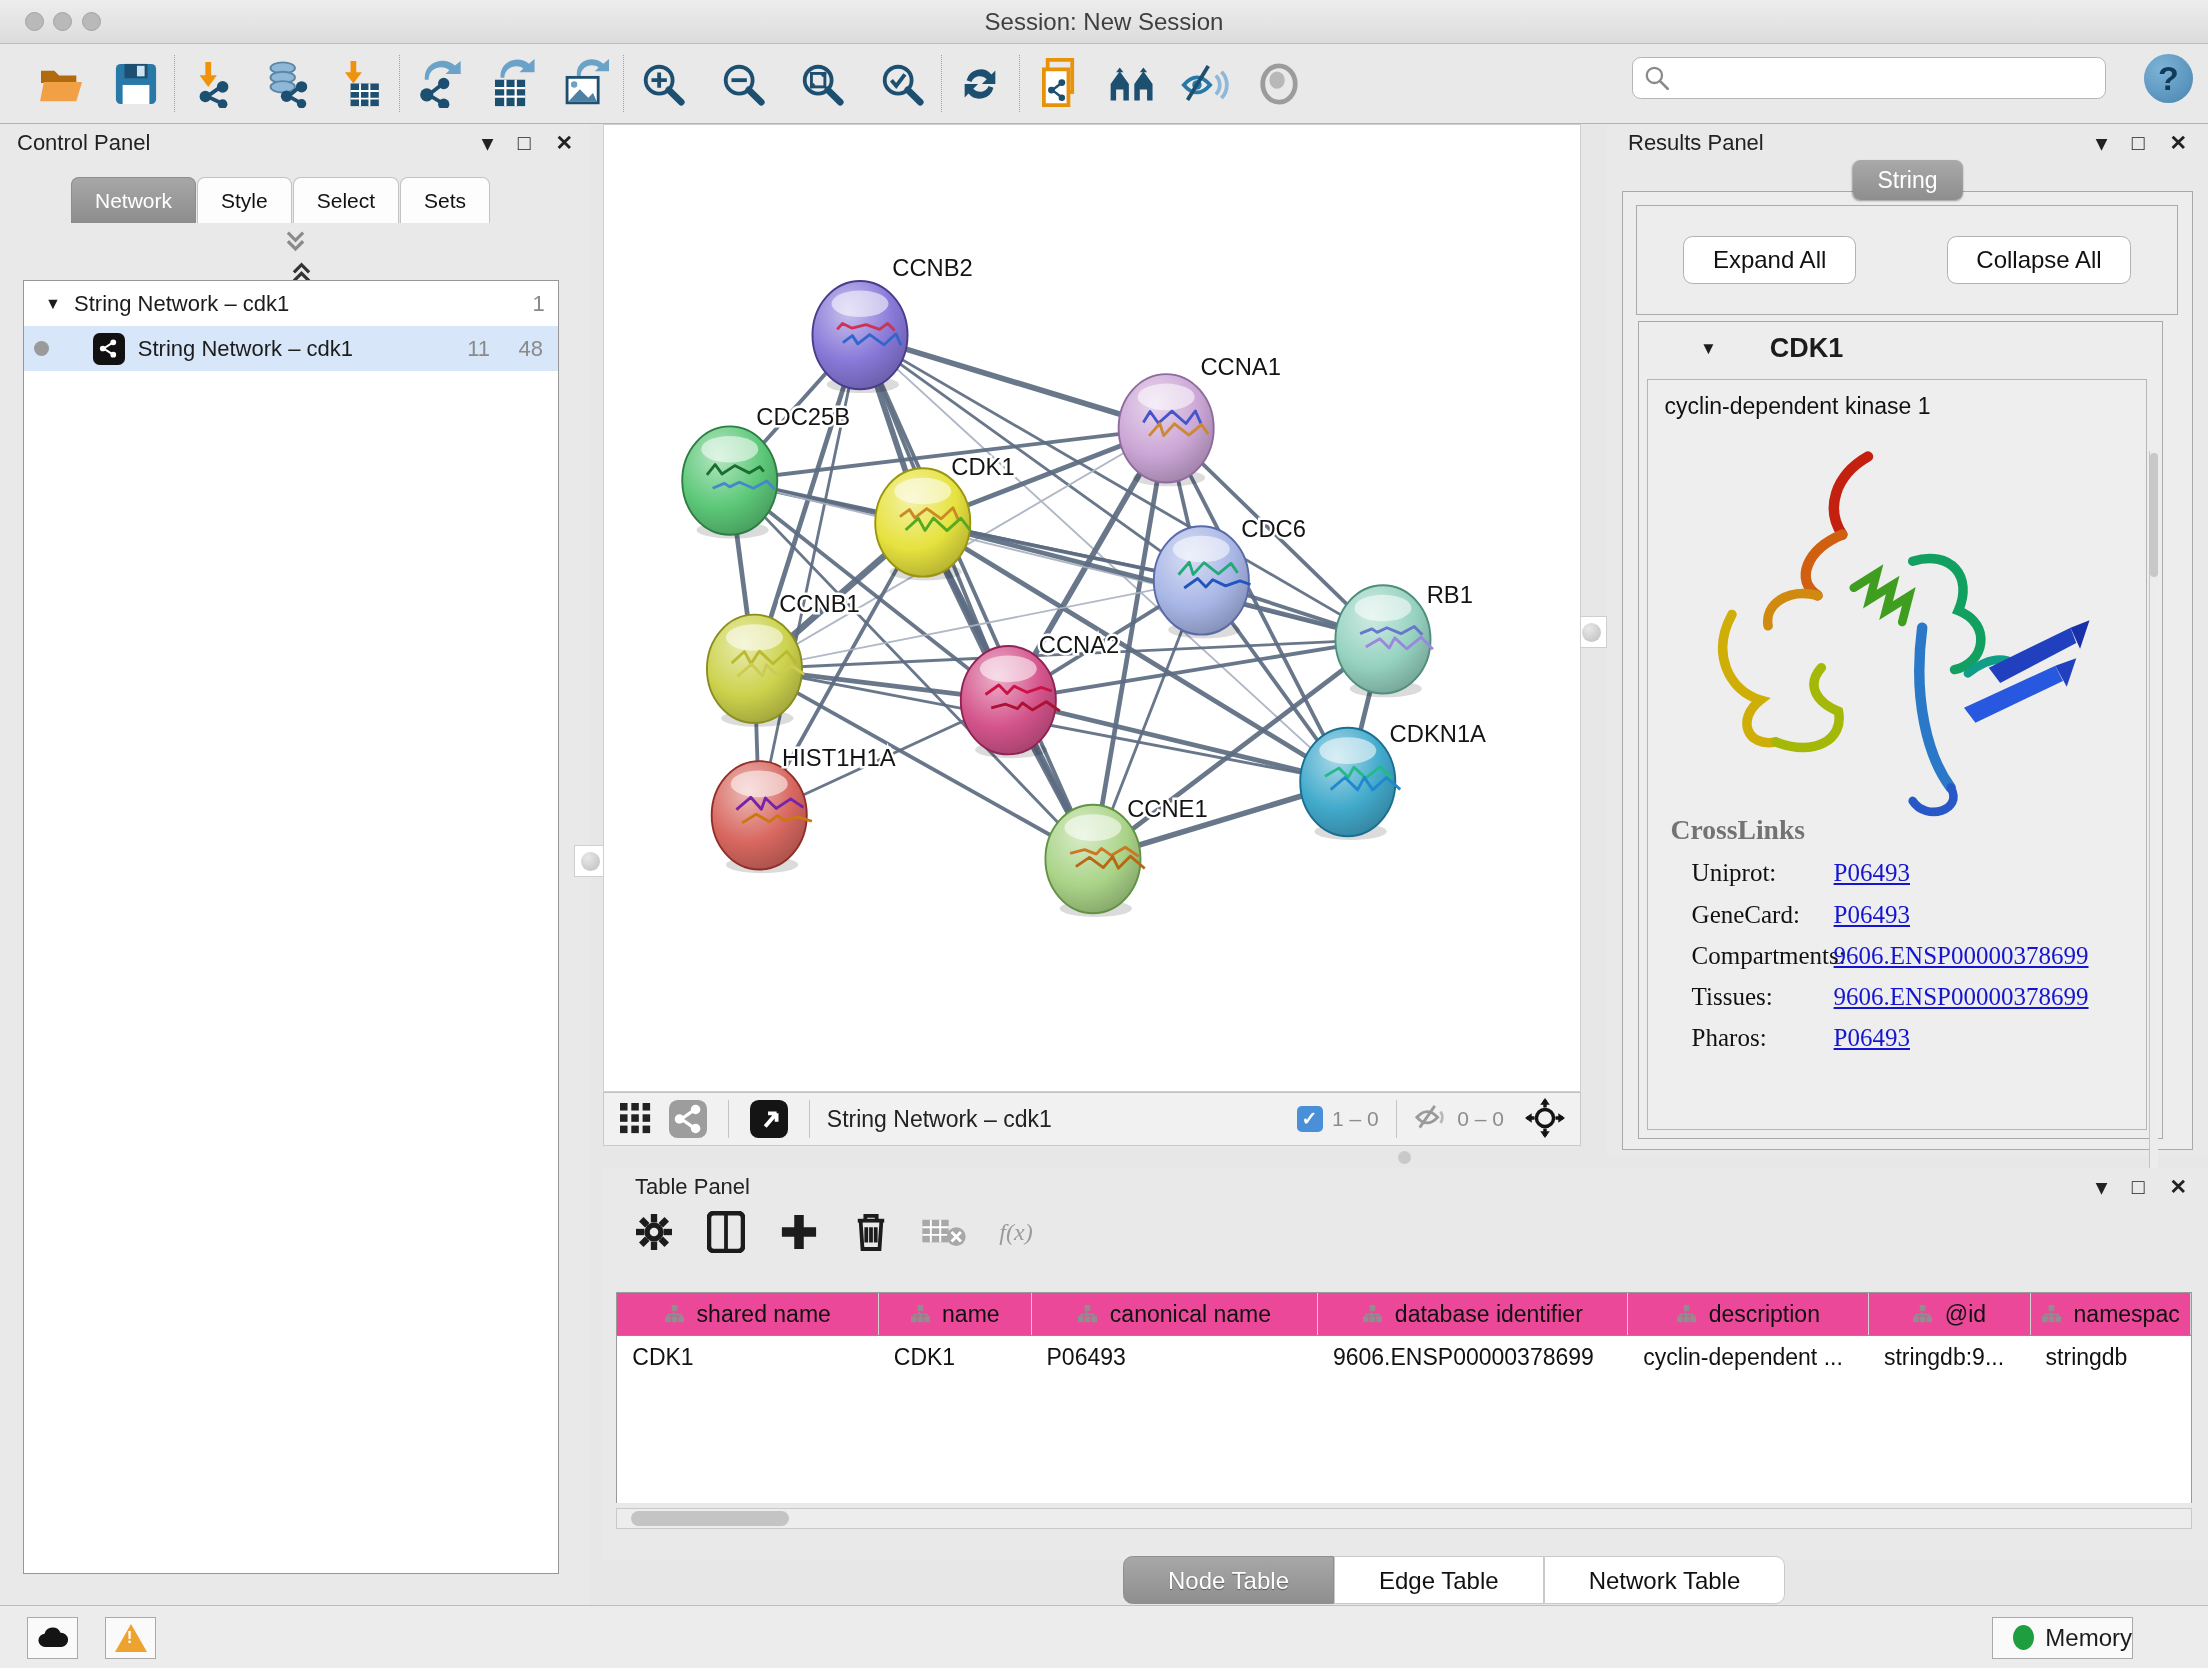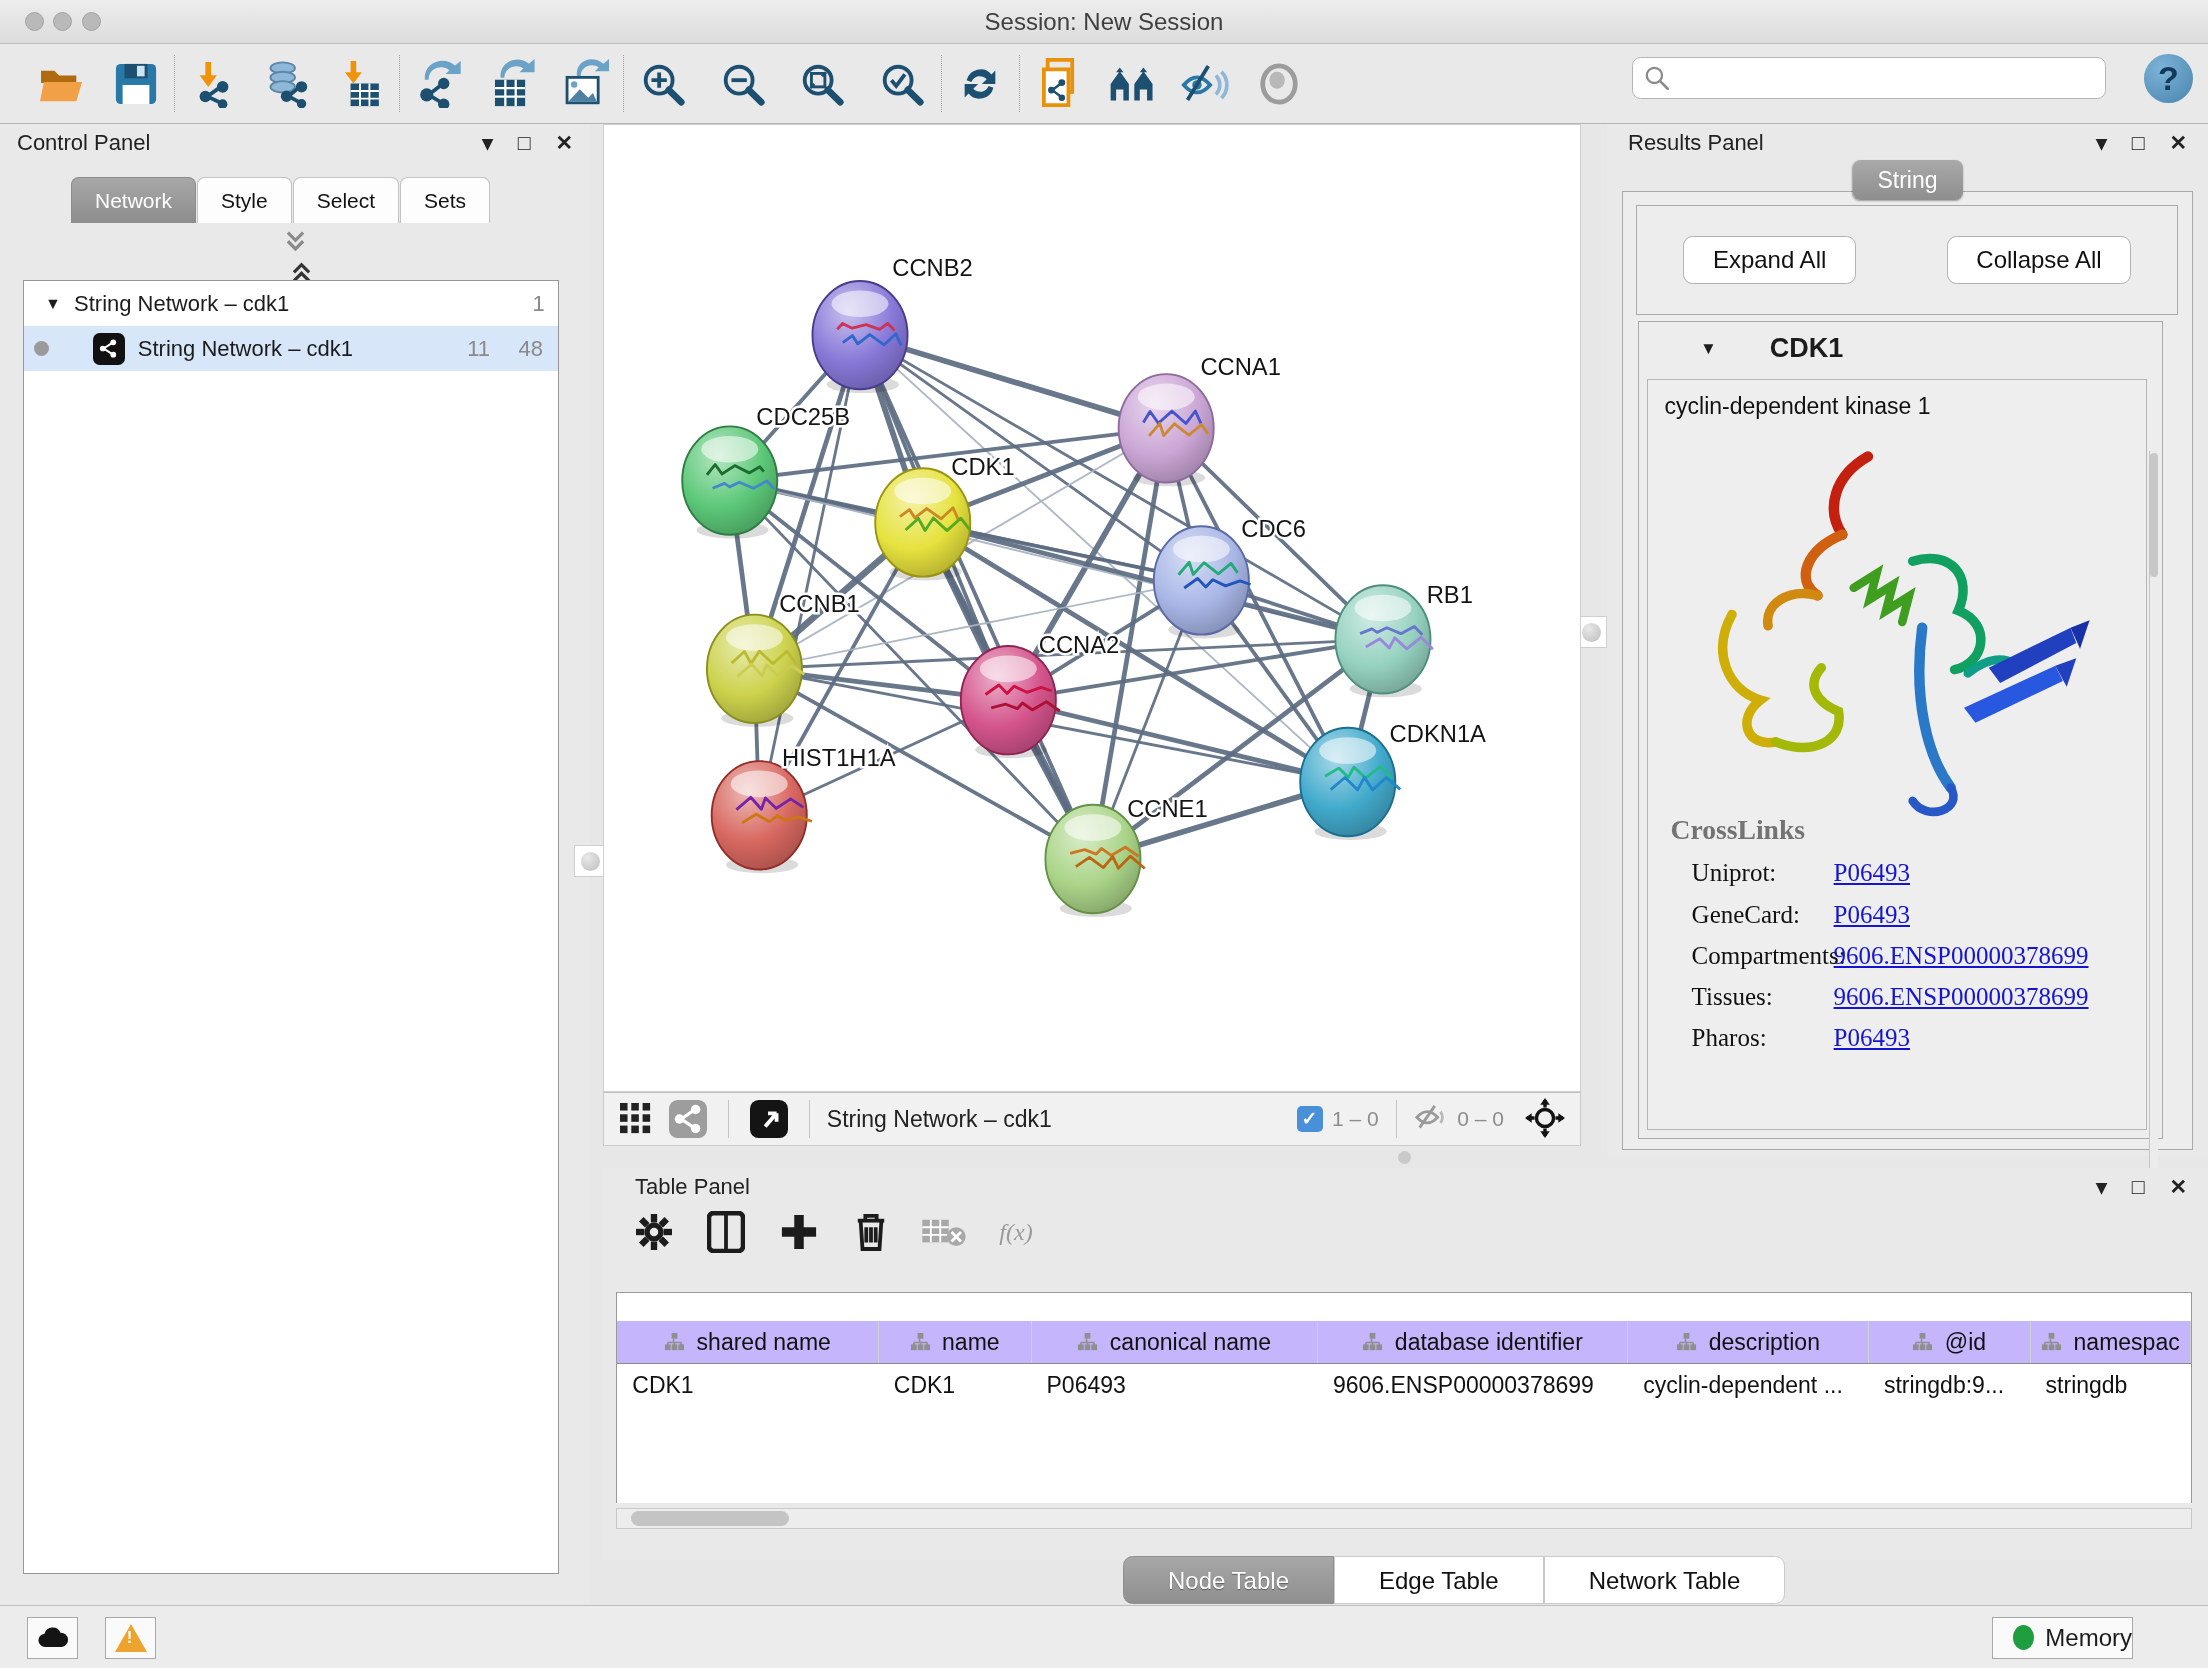--- a/index.html
+++ b/index.html
@@ -69,21 +69,21 @@
   .cl-link { color:#1515d0; text-decoration:underline; }
   #rp-scroll { position:absolute; right:3.8px; top:129px; width:9.5px; height:818px; background:#ececec; border-left:1px solid #c4c4c4; }
   #rp-thumb { width:7.6px; height:124px; background:#c8c8c8; border-radius:3.8px; margin:1.9px auto 0; }
 
   
   #table-panel { left:603px; top:1168px; width:1605px; height:392px; background:#e9e9e9; }
   #tp-toolbar { position:absolute; left:28.5px; top:42px; display:flex; align-items:center; gap:28.5px; }
   .tpi { width:44px; height:44px; display:flex; align-items:center; justify-content:center; }
   .fx { font-family:"Liberation Serif", serif; font-style:italic; font-size:24px; color:#9a9a9a; }
   #grid-table { position:absolute; left:13.3px; top:124px; width:1576px; height:211px; background:#fff; border:1px solid #9a9a9a; border-bottom:none; }
-  #grid-head { display:flex; height:43px; background:#c4b5fd; border-bottom:1.9px solid #8b8b8b;margin-top:28px; }
+  #grid-head { display:flex; height:43px; background:#ec4899; border-bottom:1.9px solid #8b8b8b; }
   .th { display:flex; align-items:center; justify-content:center; gap:11.4px; font-size:23px; color:#111; border-right:1px solid #d2d2d2; overflow:hidden; white-space:nowrap; }
   #grid-row { display:flex; height:44px; }
   .td { font-size:23px; padding:7.6px 3.8px 0 15px; overflow:hidden; white-space:nowrap; color:#111; }
   #tp-hscroll { position:absolute; left:13.3px; top:340px; width:1576px; height:21px; background:#ededed; border:1px solid #c9c9c9; }
   #tp-hthumb { position:absolute; left:13.3px; top:1.9px; width:158px; height:15px; background:#c4c4c4; border-radius:7.6px; }
 
   
   #bottom-tabs { left:603px; top:1556px; width:1605px; height:49px; display:flex; padding-left:520px; }
   .btab { height:48px; line-height:48px; padding:0 44px; background:#fff; border:1px solid #c9c9c9; font-size:24px; color:#111; }
   .btab:first-child { border-radius:9.5px 0 0 9.5px; }

